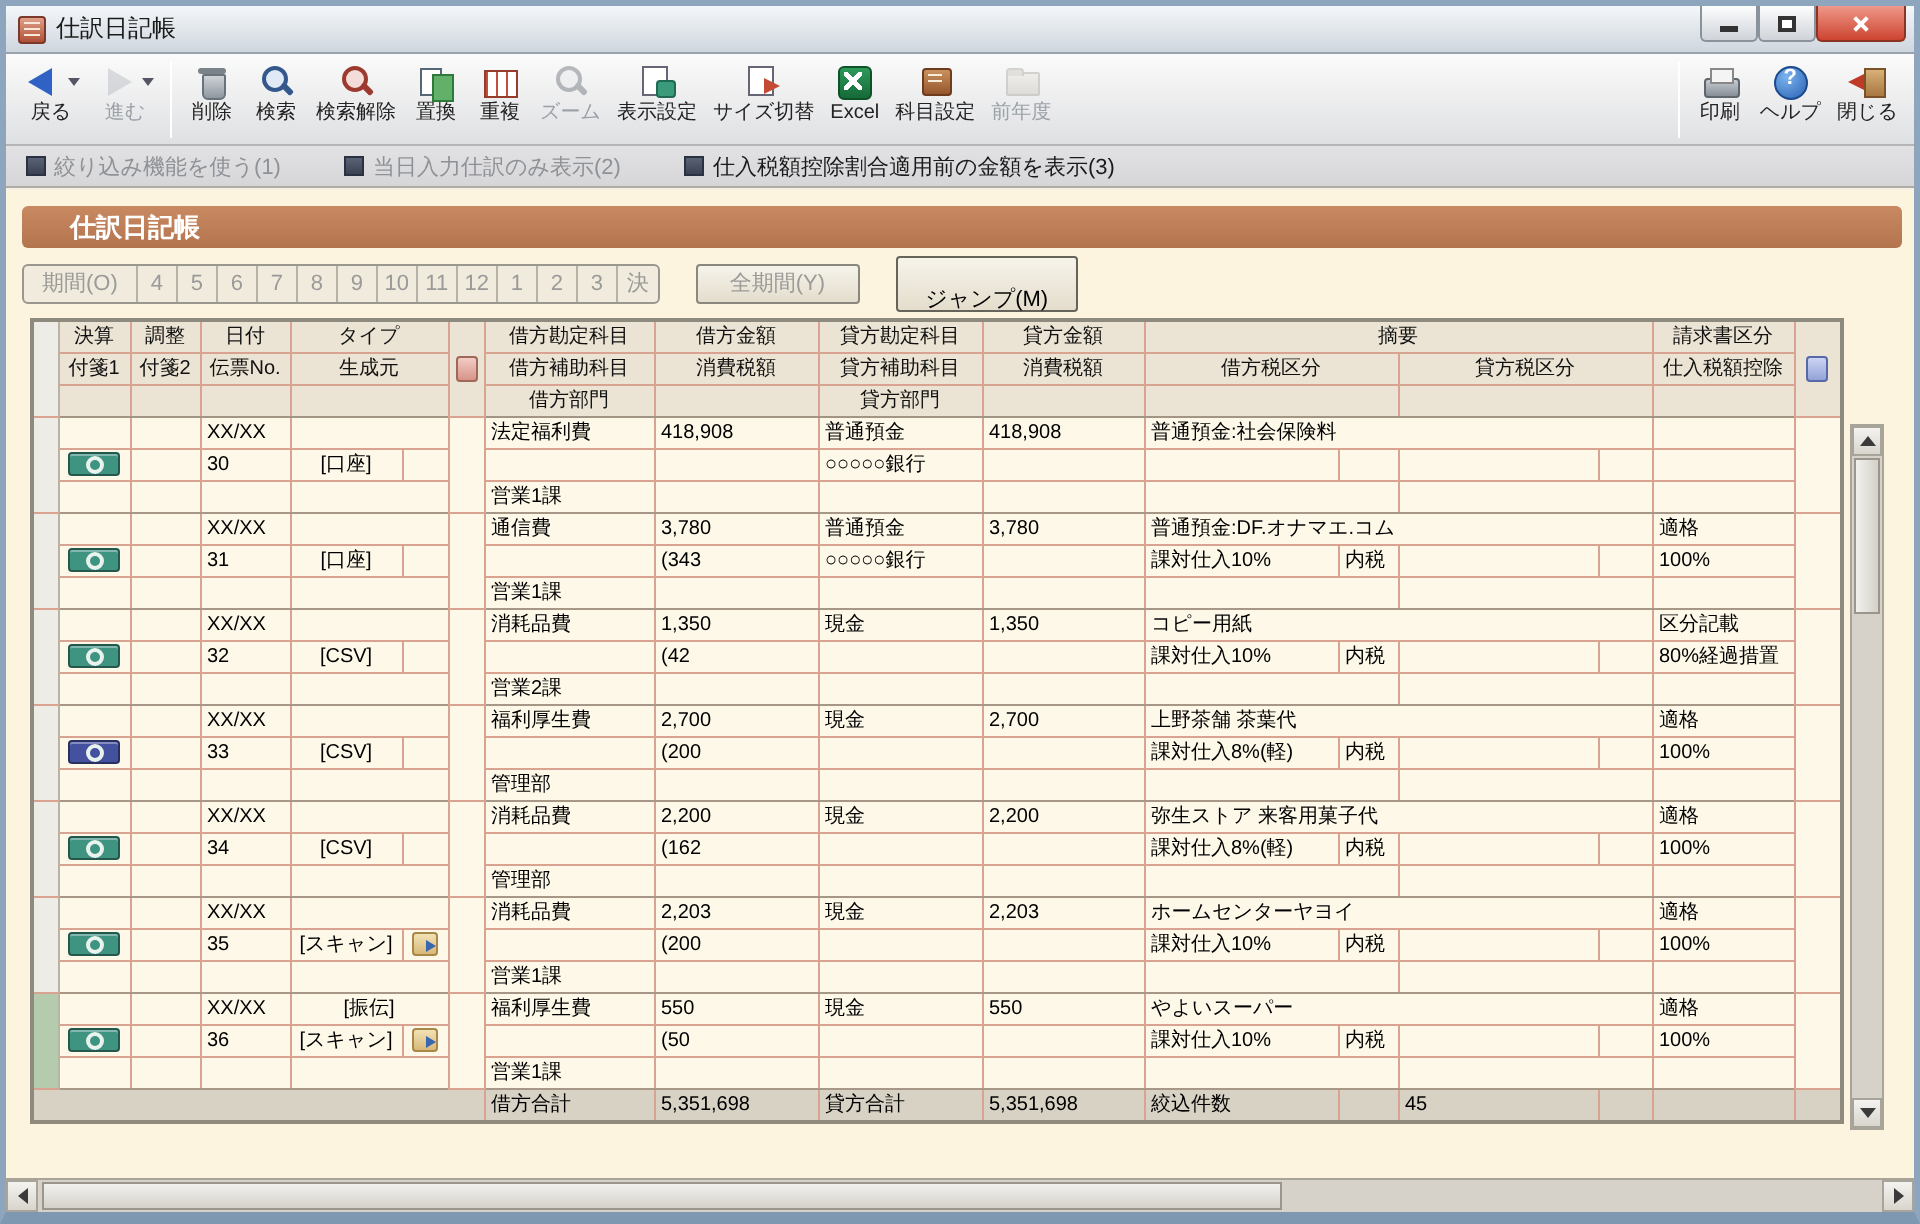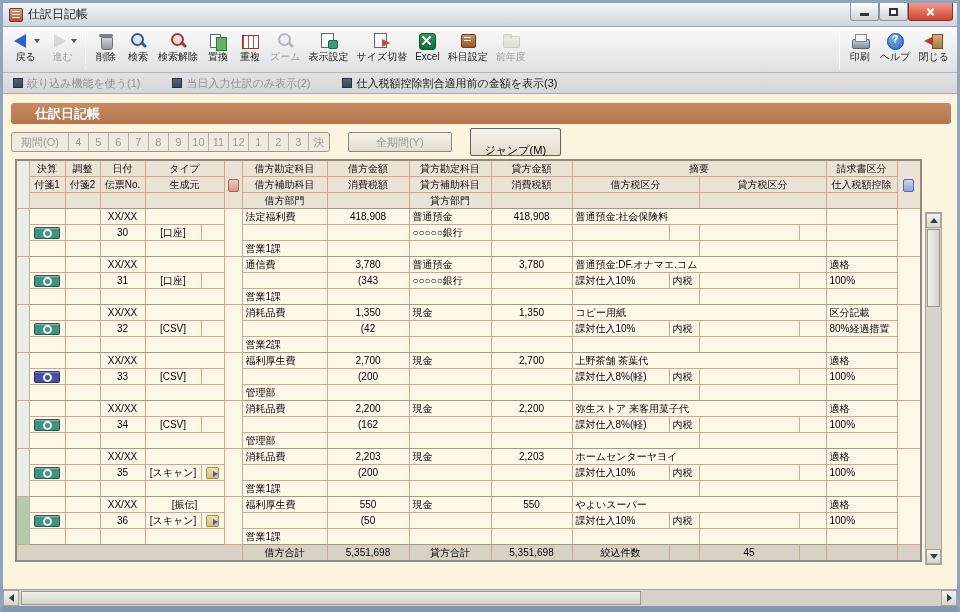--- a/index.html
+++ b/index.html
@@ -99,31 +99,31 @@
   .content{flex:1;position:relative;background:#fcf4df;overflow:hidden;border-top:1px solid #f4f0e6;}
   .band{position:absolute;top:8px;left:8px;right:6px;height:21px;background:linear-gradient(#c98a62,#b3754e);
     border-radius:3px;color:#fff;font-weight:bold;font-size:13px;line-height:21px;padding-left:24px;}
 
   .period-row{position:absolute;top:37px;left:8px;height:20px;display:flex;align-items:center;gap:18px;}
   .period-group{display:flex;border:1px solid #9a978e;border-radius:3px;background:#f0ebdd;height:20px;overflow:hidden;}
   .pg-label{padding:0 9px;font-size:11px;color:#9a9a98;line-height:18px;border-right:1px solid #b5b2a8;}
   .pg-seg{width:20px;text-align:center;font-size:11px;color:#9a9a98;line-height:18px;border-right:1px solid #b5b2a8;}
   .pg-seg:last-child{border-right:none;}
   .pbtn{font-family:inherit;font-size:11px;height:20px;border:1px solid #8a877e;border-radius:2px;
-    background:linear-gradient(#f6f3ea,#e4ddcc);padding:0 27px;color:#9a9a98;line-height:17px;}
+    background:linear-gradient(#f6f3ea,#e4ddcc);padding:0 16px;color:#9a9a98;line-height:17px;}
   .pbtn.jump{color:#000;border-color:#66635a;padding:13px 14px;}
 
   
   .jtable{position:absolute;top:64px;left:12px;border-collapse:collapse;table-layout:fixed;
     background:#fdf8e8;border:2px solid #8f8a7e;font-size:10px;}
   .jtable th,.jtable td{border:1px solid #d9a391;padding:0 3px;height:16px;line-height:15px;
     white-space:nowrap;overflow:hidden;font-weight:normal;}
   .jtable th{background:#ebe3d3;text-align:center;color:#111;}
   .jtable thead tr:last-child th{border-bottom:1px solid #a39584;}
-  .jtable td.num{text-align:center;}
+  .jtable td.num{text-align:left;}
   .jtable td.ctr{text-align:center;}
   .jtable td.lft{text-align:left;}
   .jtable tr.l3 td{border-bottom:1px solid #a69786;}
   .jtable td.sel,.jtable th.sel{background:#edece6;border-right:1px solid #b9b2a6;border-left-color:#b9b2a6;padding:0;}
   .jtable td.sel.on{background:#b4cbae;}
   .jtable tr.total td{background:#d8d2c5;border-top:1px solid #8f8478;border-bottom:1px solid #8f8478;}
 
   .fusen{display:inline-block;width:26px;height:12px;border-radius:2px;position:relative;vertical-align:middle;
     border:1px solid rgba(0,0,0,.4);box-shadow:inset 0 1px 0 rgba(255,255,255,.35);}
   .fusen.green{background:#3f9381;}

